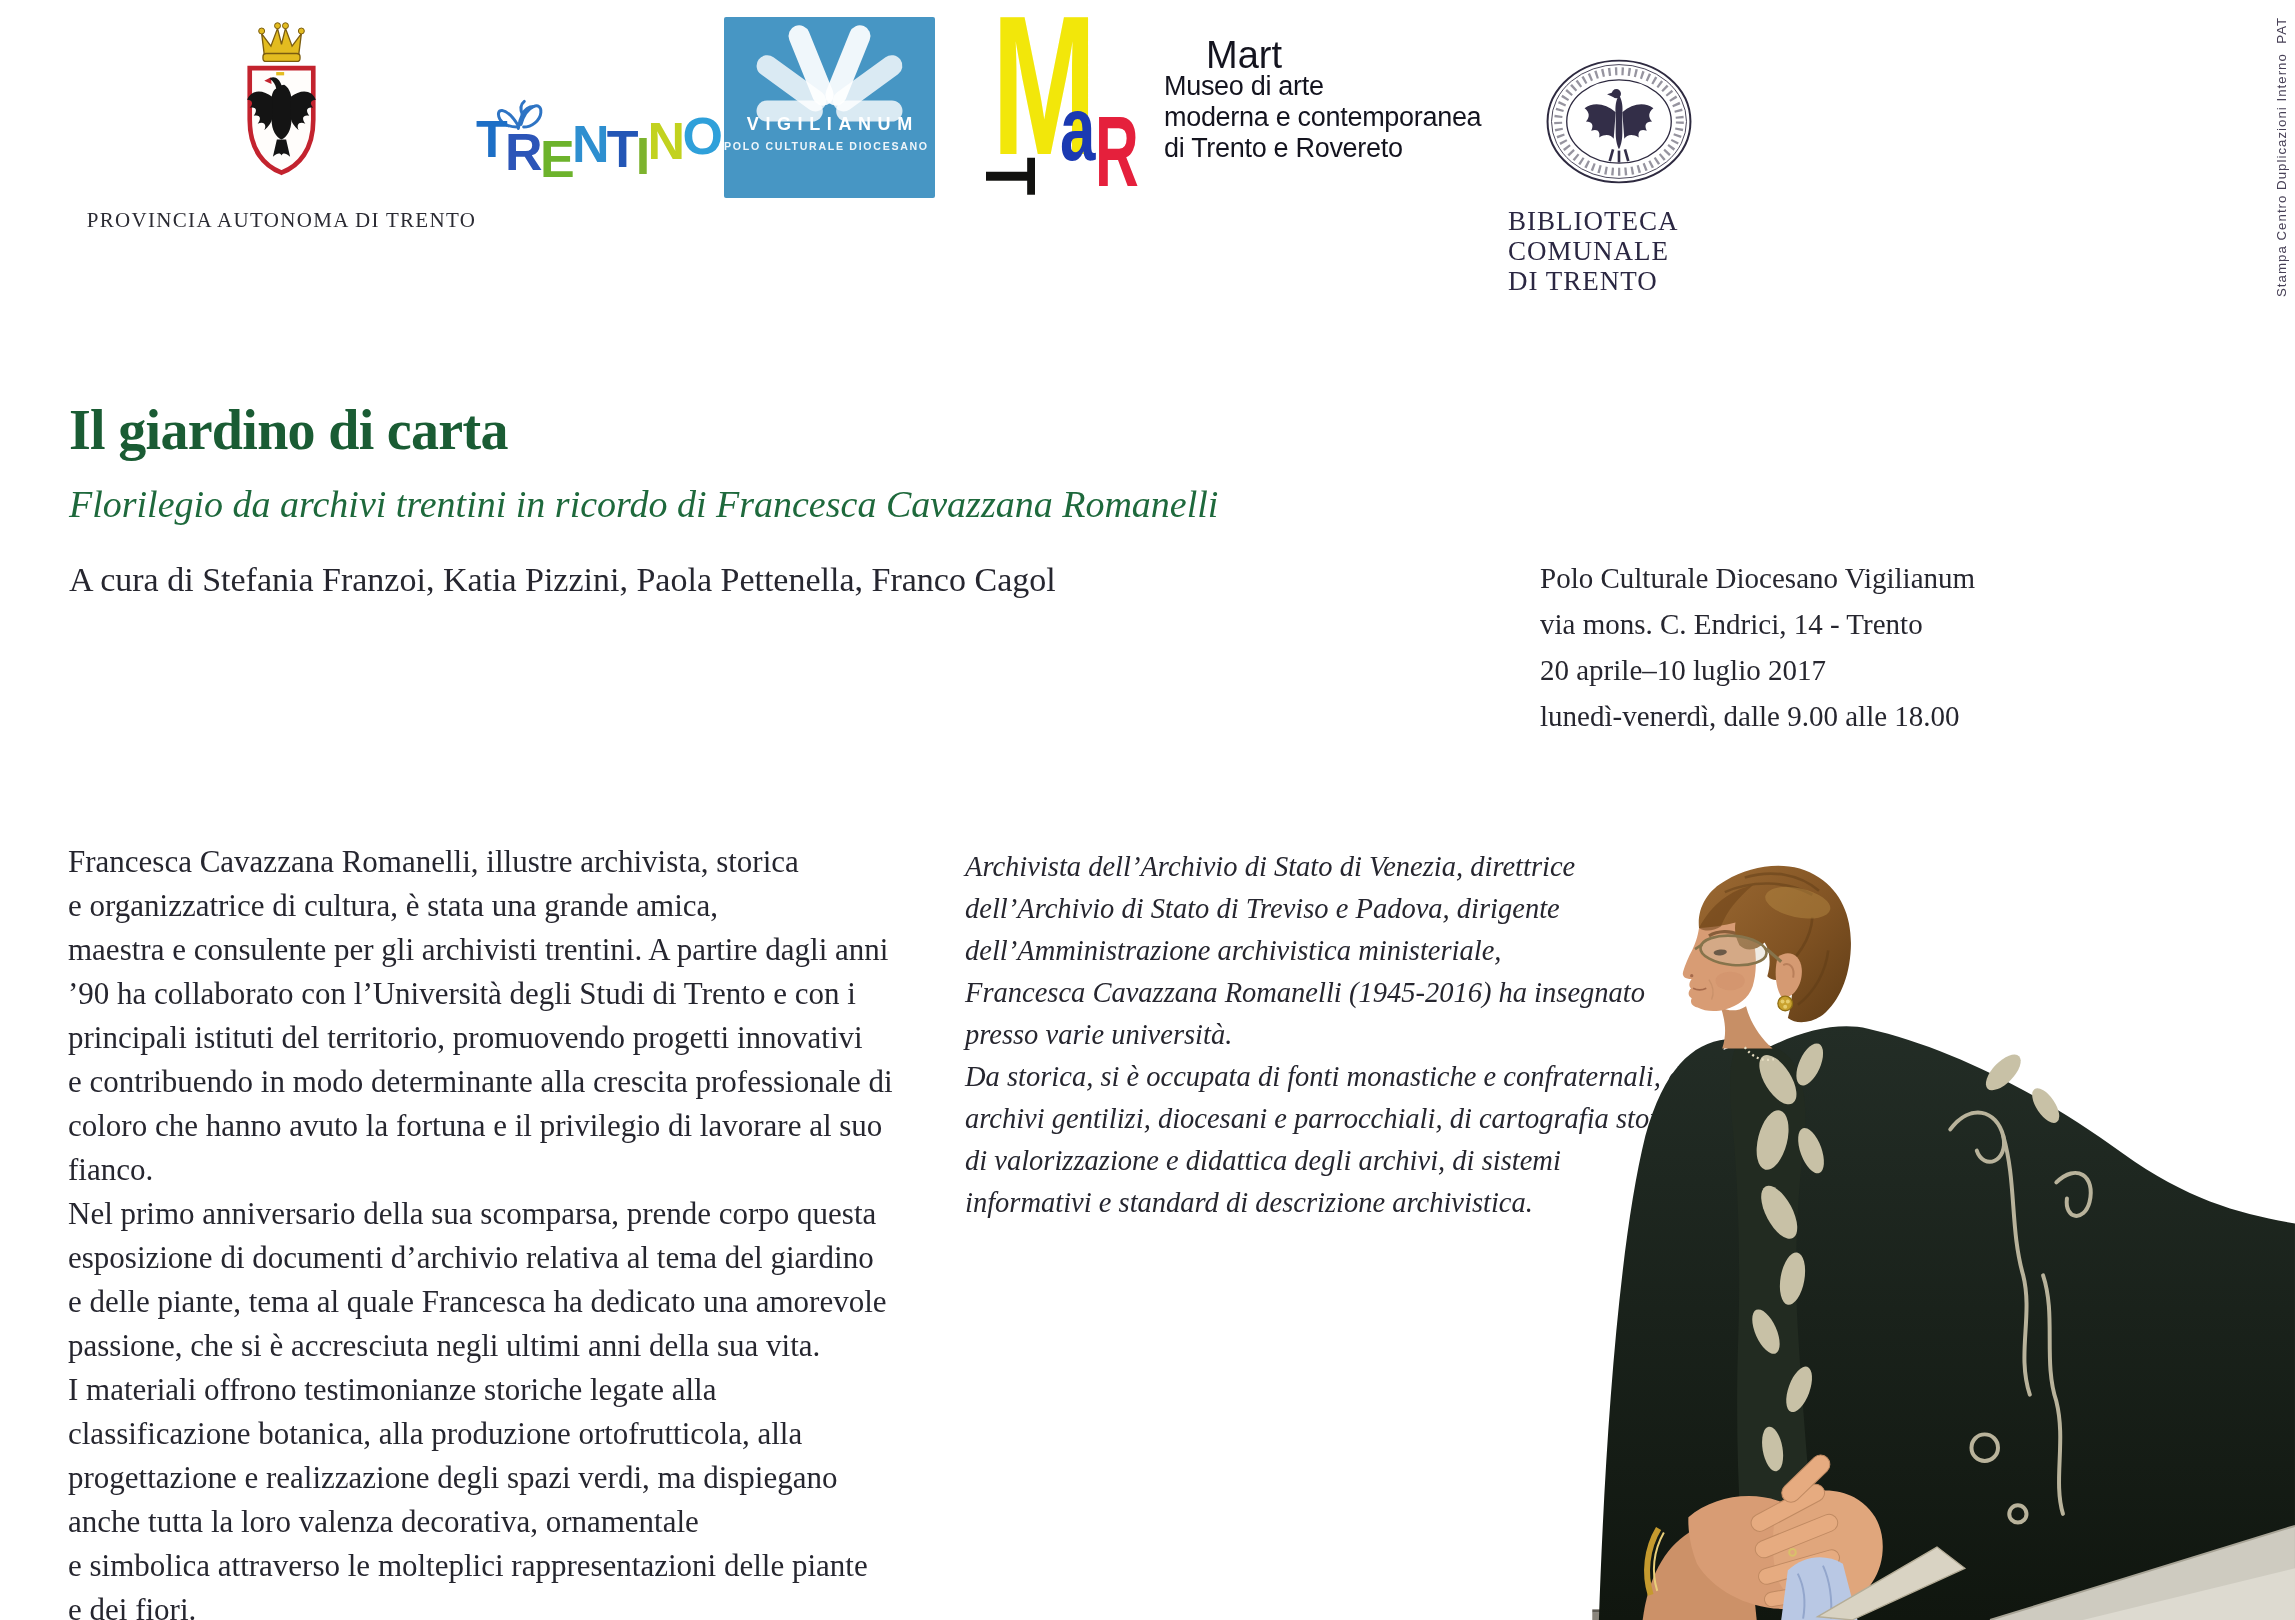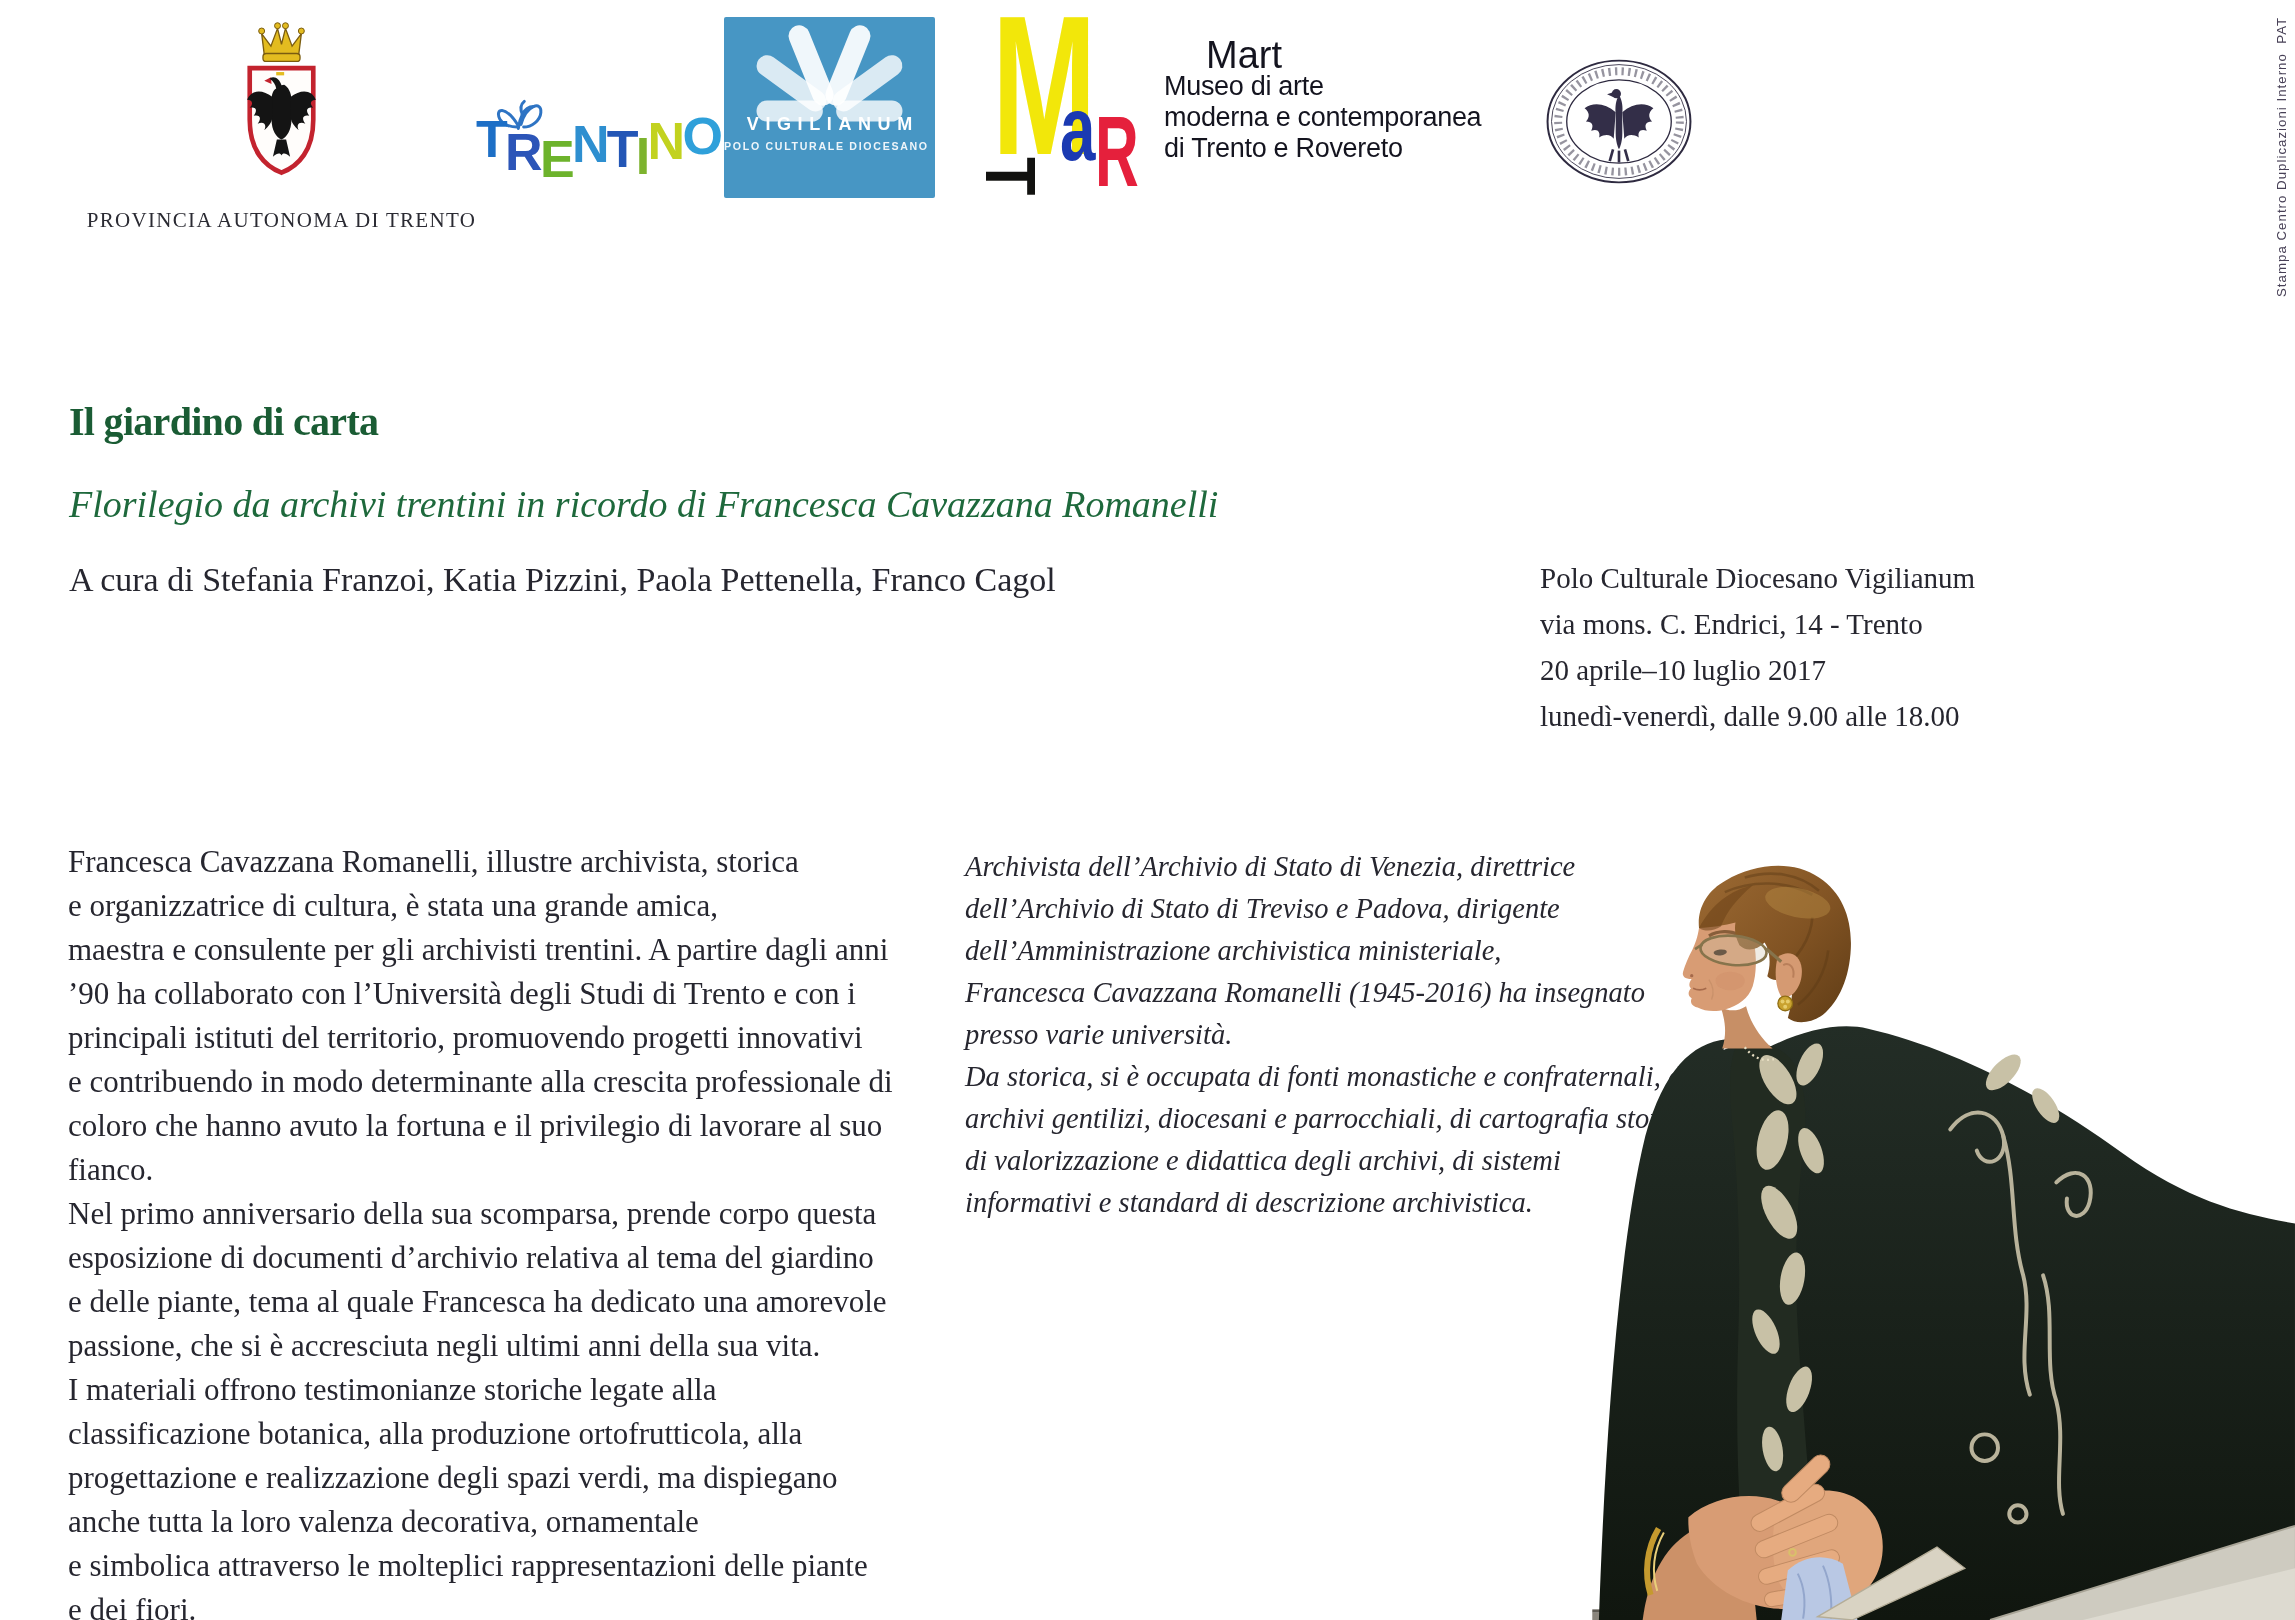--- a/index.html
+++ b/index.html
@@ -38,21 +38,21 @@
   .mart-line{font-weight:400;font-size:27px;line-height:31px;letter-spacing:-0.3px;}
 
   .biblioteca{left:1508px;top:56px;width:239px;}
   .bib-seal{margin-left:36px;display:block;}
   .bib-text{margin-top:18.6px;font-size:27px;line-height:30px;letter-spacing:1px;color:#2b2742;}
 
   .print-note{left:2149px;top:157px;width:265px;transform:rotate(-90deg);transform-origin:center;
     font-family:"Liberation Sans",sans-serif;font-size:13.3px;letter-spacing:1px;color:#474056;white-space:nowrap;text-align:center;}
 
   
-  .title{left:69px;top:398px;font-size:40px;font-weight:700;color:var(--title-green,#1a5c34);letter-spacing:-0.7px;}
+  .title{left:69px;top:398px;font-size:56px;font-weight:700;color:var(--title-green,#1a5c34);letter-spacing:-0.7px;}
   .subtitle{left:69px;top:482px;font-size:38px;font-style:italic;color:var(--subtitle-green,#1e693c);}
   .curators{left:69px;top:561px;font-size:34px;color:var(--ink,#26262f);}
 
   
   .venue{left:1540px;top:555px;font-size:29px;line-height:46px;color:var(--ink,#26262f);white-space:pre-line;}
 
   
   .col-left{left:68px;top:840px;width:901px;font-size:31px;line-height:44px;white-space:pre-line;color:var(--ink,#26262f);}
   .col-mid{left:965px;top:846px;width:769px;font-size:28.5px;line-height:42px;font-style:italic;white-space:pre-line;color:var(--ink,#26262f);}
 
@@ -142,20 +142,25 @@
       <path d="M0,-38 C-5,-30 -6,-20 -5,-10 L-5,20 C-5,32 -2,40 0,44 C2,40 5,32 5,20 L5,-10 C6,-20 5,-30 0,-38 Z"></path>
       <path d="M-5,-12 C-20,-26 -40,-28 -52,-18 C-44,-12 -44,-4 -50,2 C-40,2 -38,8 -42,16 C-32,12 -28,18 -30,26 C-20,20 -12,22 -8,28 Z"></path>
       <path d="M5,-12 C20,-26 40,-28 52,-18 C44,-12 44,-4 50,2 C40,2 38,8 42,16 C32,12 28,18 30,26 C20,20 12,22 8,28 Z"></path>
       <g stroke="#332e48" stroke-width="4" fill="none">
         <path d="M-9,44 L-14,62"></path>
           <path d="M0,46 L0,64"></path>
           <path d="M9,44 L14,62"></path>
       </g>
     </g>
   </svg>
+  <div class="bib-text">
+    <div>BIBLIOTECA</div>
+    <div>COMUNALE</div>
+    <div>DI TRENTO</div>
+  </div>
 </div>
 
 <div class="abs print-note">Stampa Centro Duplicazioni Interno&nbsp;&nbsp;PAT</div>
 
 <h1 class="abs title" style="margin:0;">Il giardino di carta</h1>
 <div class="abs subtitle">Florilegio da archivi trentini in ricordo di Francesca Cavazzana Romanelli</div>
 <div class="abs curators">A cura di Stefania Franzoi, Katia Pizzini, Paola Pettenella, Franco Cagol</div>
 
 <div class="abs venue"><span>Polo Culturale Diocesano Vigilianum</span>
 <span>via mons. C. Endrici, 14 - Trento</span>

